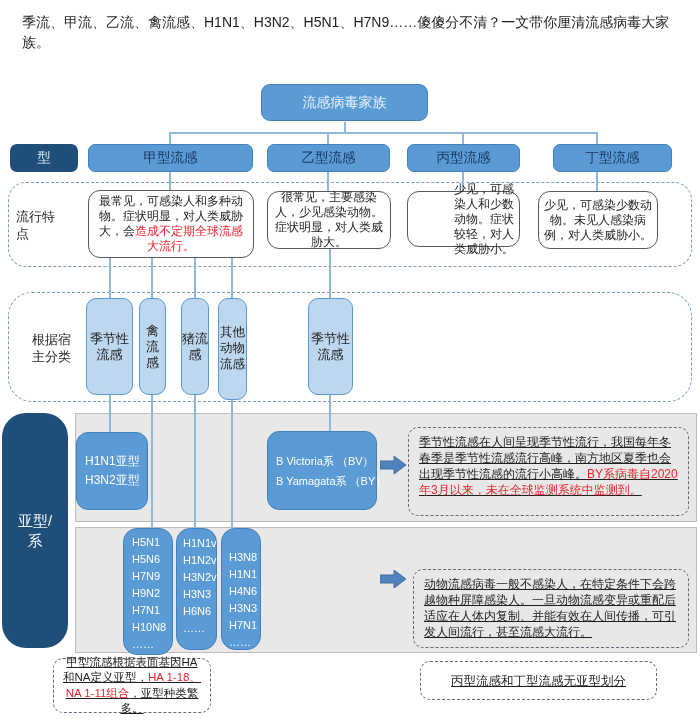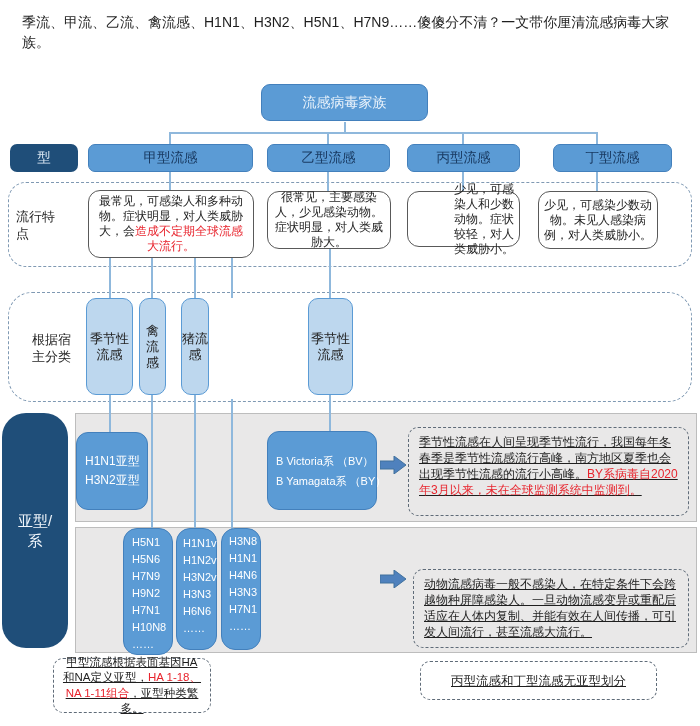--- a/index.html
+++ b/index.html
@@ -118,20 +118,23 @@
   </div>
   <div class="abs hostbox" style="left:86px;top:298px;width:47px;height:97px;">
     <span>季节性流感</span>
   </div>
   <div class="abs hostbox" style="left:139px;top:298px;width:27px;height:97px;">
     <span>禽流感</span>
   </div>
   <div class="abs hostbox" style="left:181px;top:298px;width:28px;height:97px;">
     <span>猪流感</span>
   </div>
+  <div class="abs hostbox" style="left:218px;top:298px;width:29px;height:102px;font-size:12.5px;line-height:15.8px;">
+    <span>其他动物流感</span>
+  </div>
   <div class="abs hostbox" style="left:308px;top:298px;width:45px;height:97px;">
     <span>季节性流感</span>
   </div>
 
   <div class="abs navybox" style="left:2px;top:413px;width:66px;height:235px;border-radius:24px;">
     <span class="dark-label">亚型/系</span>
   </div>
   <div class="abs panel" style="left:75px;top:413px;width:622px;height:109px;"></div>
   <div class="abs panel" style="left:75px;top:527px;width:622px;height:126px;"></div>
 
@@ -163,21 +166,21 @@
     <div class="ln">……</div>
   </div>
   <div class="abs stbox" style="left:176px;top:528px;width:41px;height:122px;border-radius:14px;font-size:11px;line-height:17px;padding:6px 0 0 6px;">
     <div class="ln">H1N1v</div>
     <div class="ln">H1N2v</div>
     <div class="ln">H3N2v</div>
     <div class="ln">H3N3</div>
     <div class="ln">H6N6</div>
     <div class="ln">……</div>
   </div>
-  <div class="abs stbox" style="left:221px;top:528px;width:40px;height:122px;border-radius:14px;font-size:11px;line-height:17px;padding:4px 0 0 7px;">
+  <div class="abs stbox" style="left:221px;top:528px;width:40px;height:122px;border-radius:14px;font-size:11px;line-height:17px;padding:20px 0 0 7px;">
     <div class="ln">H3N8</div>
     <div class="ln">H1N1</div>
     <div class="ln">H4N6</div>
     <div class="ln">H3N3</div>
     <div class="ln">H7N1</div>
     <div class="ln">……</div>
   </div>
 
   <svg class="abs arrow" style="left:380px;top:570px;" width="26" height="18">
     <polygon points="0,5 14,5 14,0 26,9 14,18 14,13 0,13" fill="#4F81BD" stroke="#41719C" stroke-width="1"></polygon>

